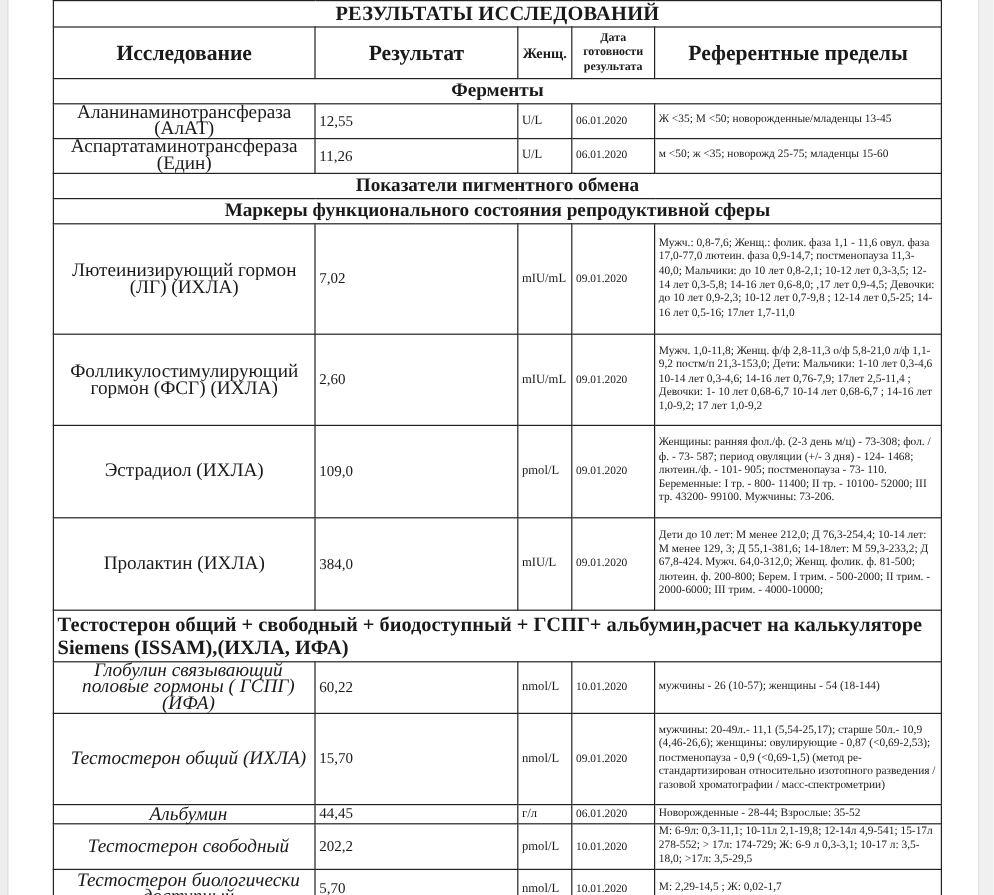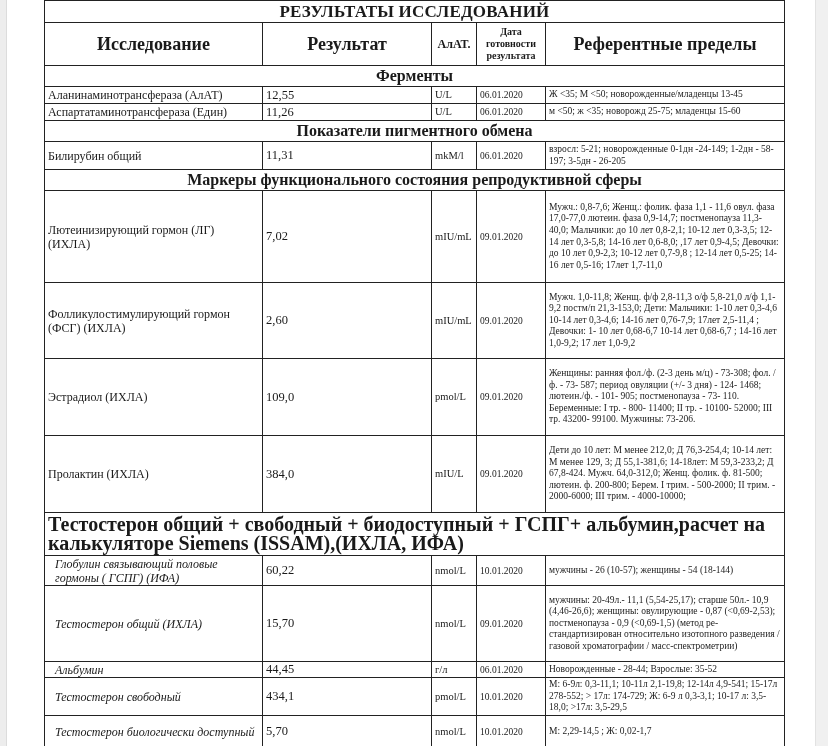--- a/index.html
+++ b/index.html
@@ -36,22 +36,22 @@
     height: 21px; letter-spacing: 0.2px;
     border-top: 3px solid #222;
   }
   .header-row th {
     font-weight: bold; font-size: 18px; text-align: center; height: 42px;
   }
   .header-row th.small { font-size: 10px; line-height: 12px; padding: 0 1px; }
   .section-row td {
     text-align: center; font-weight: bold; font-size: 16px; height: 20px;
   }
-  .section-row.left td { text-align: left; font-size: 20px; line-height: 19px; padding: 2px 3px; }
-  td.name { font-size: 12px; line-height: 14px; }
+  .section-row.left td { text-align: left; font-size: 17px; line-height: 19px; padding: 2px 3px; }
+  td.name { font-size: 16px; line-height: 14px; text-align: center; }
   td.name.indent { padding-left: 10px; font-style: italic; }
   td.val { font-size: 12.5px; margin-left: 24px; }
   td.unit { font-size: 10.5px; line-height: 12px; padding: 0 2px; }
   td.date { font-size: 9.5px; padding: 0 2px; }
   td.ref { font-size: 9.5px; line-height: 11.6px; padding: 1px 3px; color: #222; margin-left: 31px; }
   tr.r-tight td { height: 14px; }
 </style>
 </head>
 <body>
 
@@ -69,21 +69,21 @@
     </colgroup>
 
     <tbody>
         <tr class="title-row">
       <td colspan="5">РЕЗУЛЬТАТЫ ИССЛЕДОВАНИЙ</td>
     </tr>
 
     <tr class="header-row">
       <th>Исследование</th>
       <th>Результат</th>
-      <th style="font-size:12px;padding:0 1px;">АлАТ.</th>
+      <th style="font-size:12px;padding:0 1px;">Женщ.</th>
       <th class="small">Дата готовности результата</th>
       <th>Референтные пределы</th>
     </tr>
 
     <tr class="section-row">
       <td colspan="5">Ферменты</td>
     </tr>
     <tr class="r-tight" style="height:17px">
       <td class="name">Аланинаминотрансфераза (АлАТ)</td>
       <td class="val">12,55</td>
@@ -94,27 +94,20 @@
     <tr class="r-tight" style="height:17px">
       <td class="name">Аспартатаминотрансфераза (Един)</td>
       <td class="val">11,26</td>
       <td class="unit">U/L</td>
       <td class="date">06.01.2020</td>
       <td class="ref">м &lt;50;  ж &lt;35; новорожд 25-75; младенцы 15-60</td>
     </tr>
 
     <tr class="section-row">
       <td colspan="5">Показатели пигментного обмена</td>
-    </tr>
-    <tr style="height:28px">
-      <td class="name">Билирубин общий</td>
-      <td class="val">11,31</td>
-      <td class="unit">mkM/l</td>
-      <td class="date">06.01.2020</td>
-      <td class="ref">взросл: 5-21;  новорожденные   0-1дн -24-149; 1-2дн - 58-197; 3-5дн - 26-205</td>
     </tr>
 
     <tr class="section-row">
       <td colspan="5">Маркеры функционального состояния репродуктивной сферы</td>
     </tr>
     <tr style="height:92px">
       <td class="name">Лютеинизирующий гормон (ЛГ) (ИХЛА)</td>
       <td class="val">7,02</td>
       <td class="unit">mIU/mL</td>
       <td class="date">09.01.2020</td>
@@ -161,21 +154,21 @@
     </tr>
     <tr class="r-tight" style="height:16px">
       <td class="name indent">Альбумин</td>
       <td class="val">44,45</td>
       <td class="unit">г/л</td>
       <td class="date">06.01.2020</td>
       <td class="ref">Новорожденные  - 28-44; Взрослые: 35-52</td>
     </tr>
     <tr style="height:38px">
       <td class="name indent">Тестостерон свободный</td>
-      <td class="val">434,1</td>
+      <td class="val">202,2</td>
       <td class="unit">pmol/L</td>
       <td class="date">10.01.2020</td>
       <td class="ref">М: 6-9л: 0,3-11,1; 10-11л 2,1-19,8;  12-14л 4,9-541; 15-17л 278-552; &gt; 17л: 174-729; Ж: 6-9 л 0,3-3,1; 10-17 л: 3,5-18,0; &gt;17л: 3,5-29,5</td>
     </tr>
     <tr style="height:32px">
       <td class="name indent">Тестостерон биологически доступный</td>
       <td class="val">5,70</td>
       <td class="unit">nmol/L</td>
       <td class="date">10.01.2020</td>
       <td class="ref">М: 2,29-14,5  ; Ж: 0,02-1,7</td>

